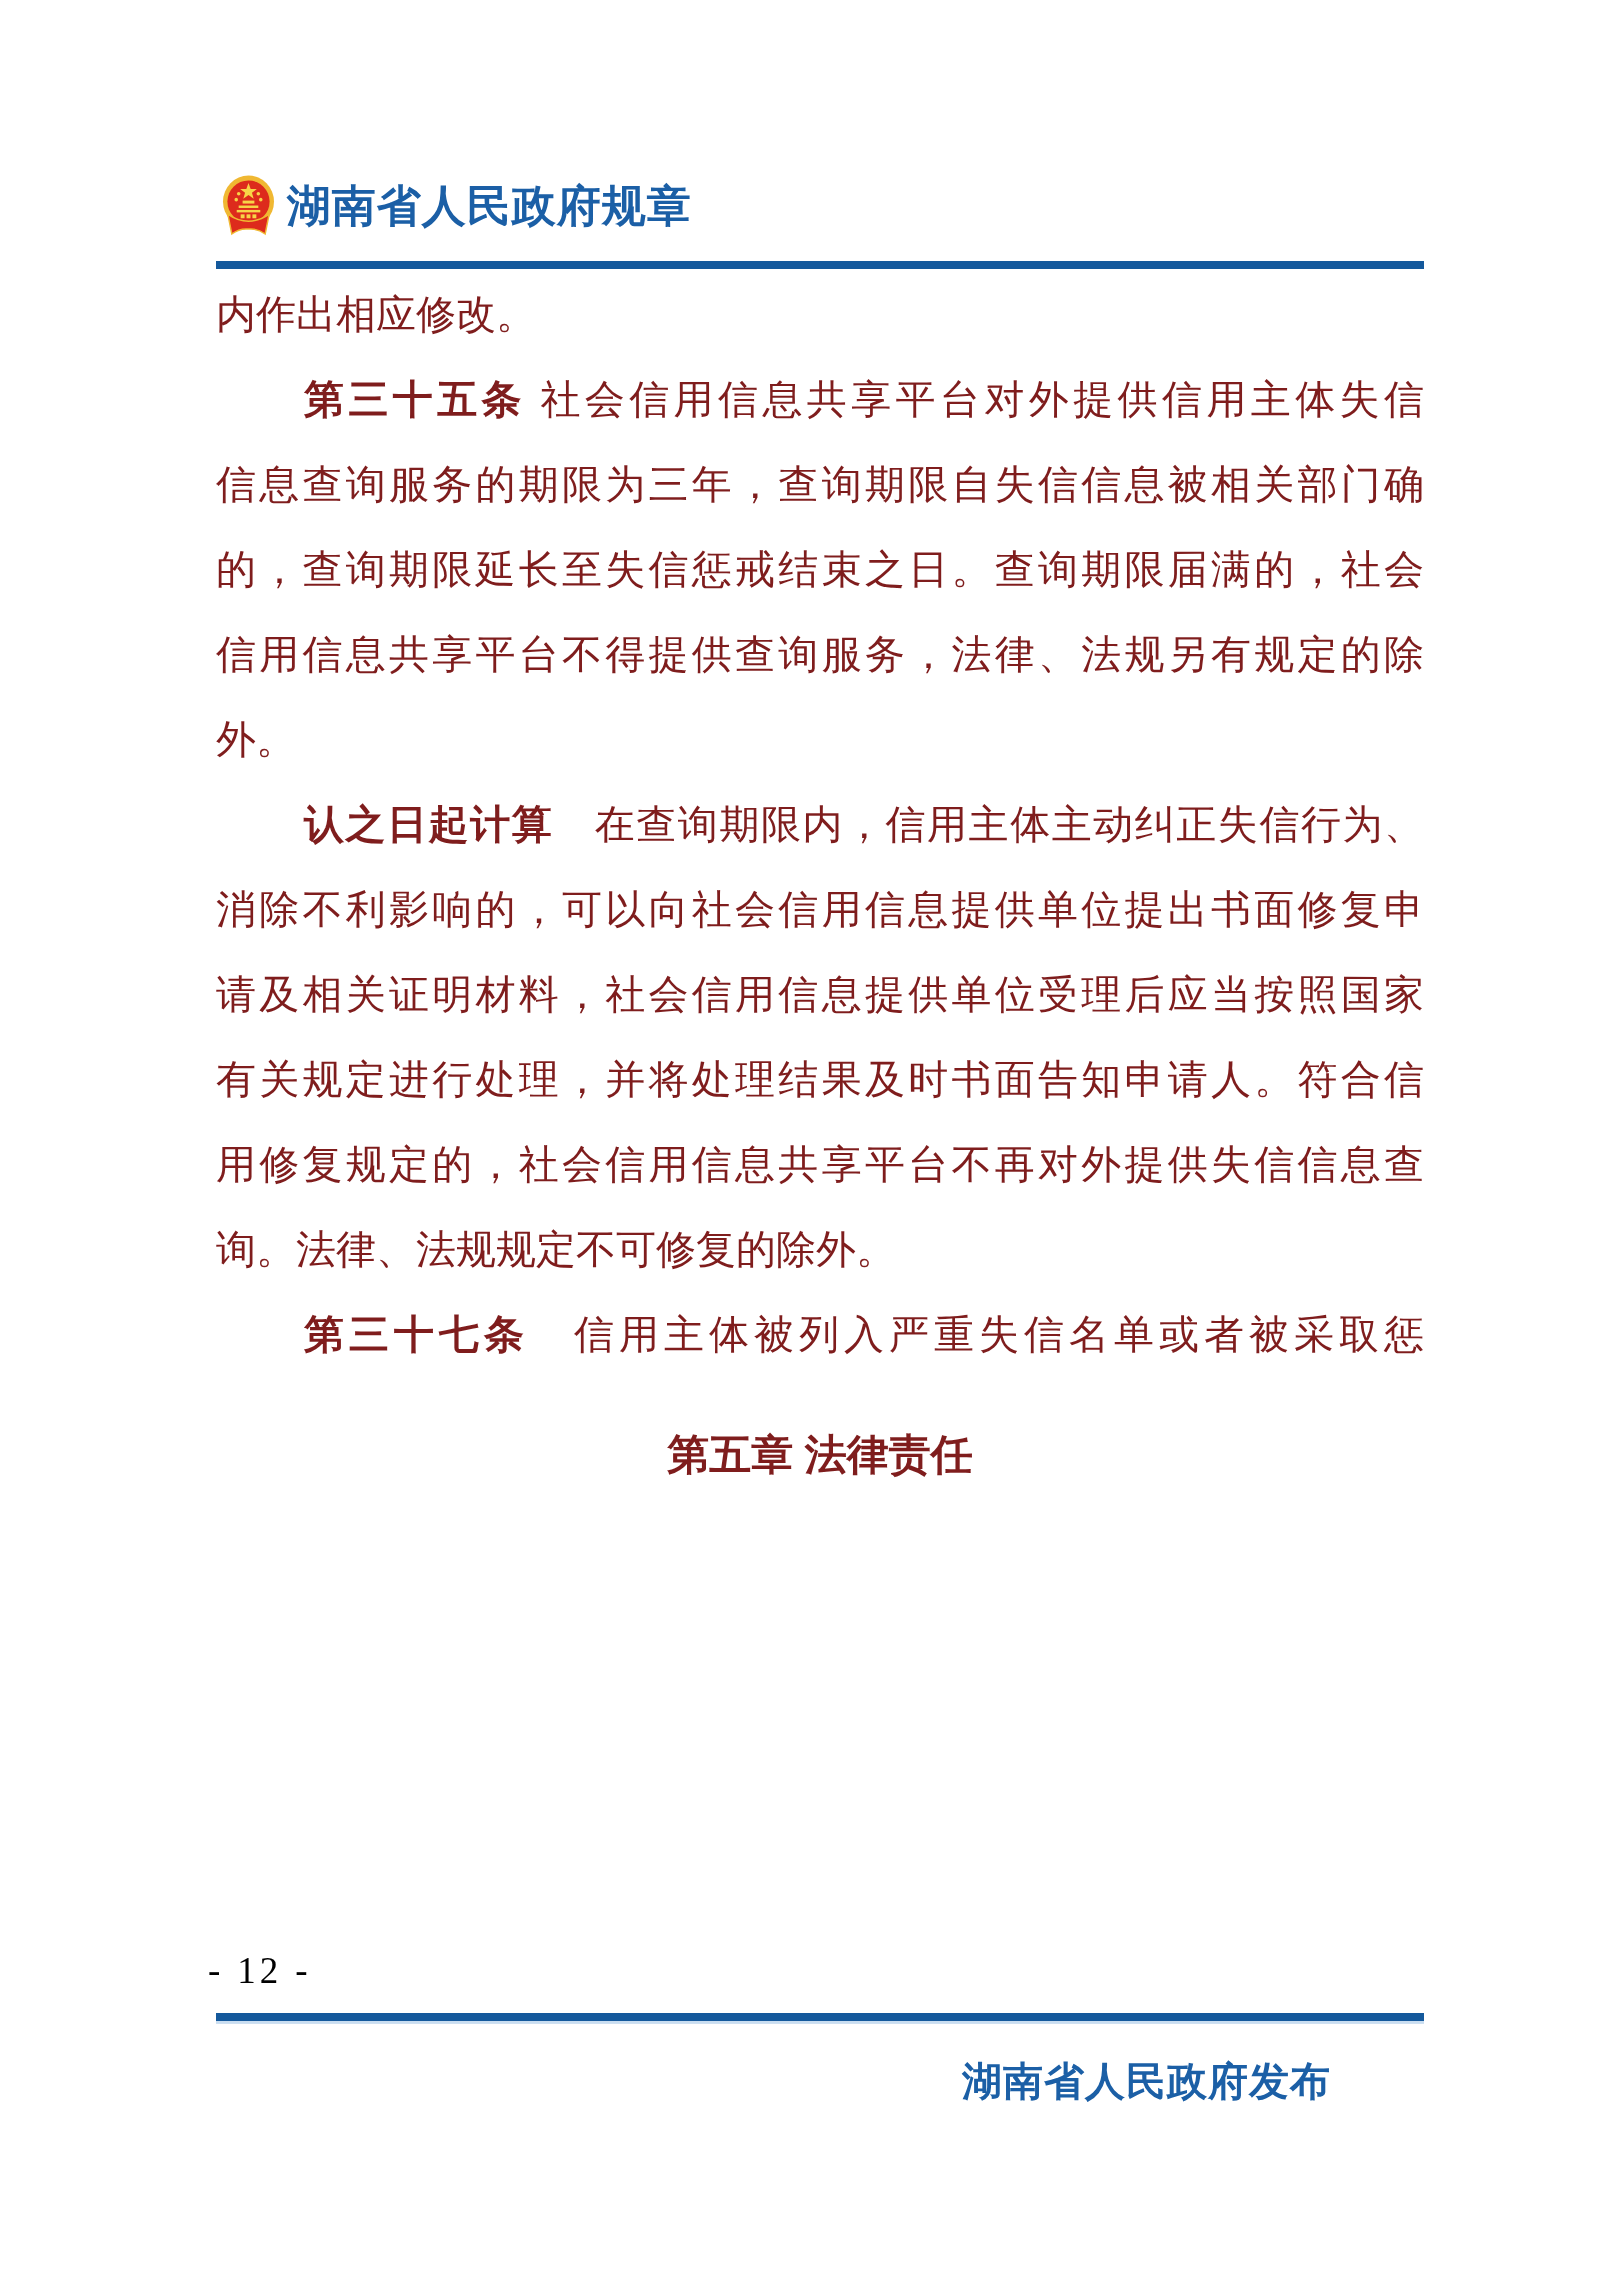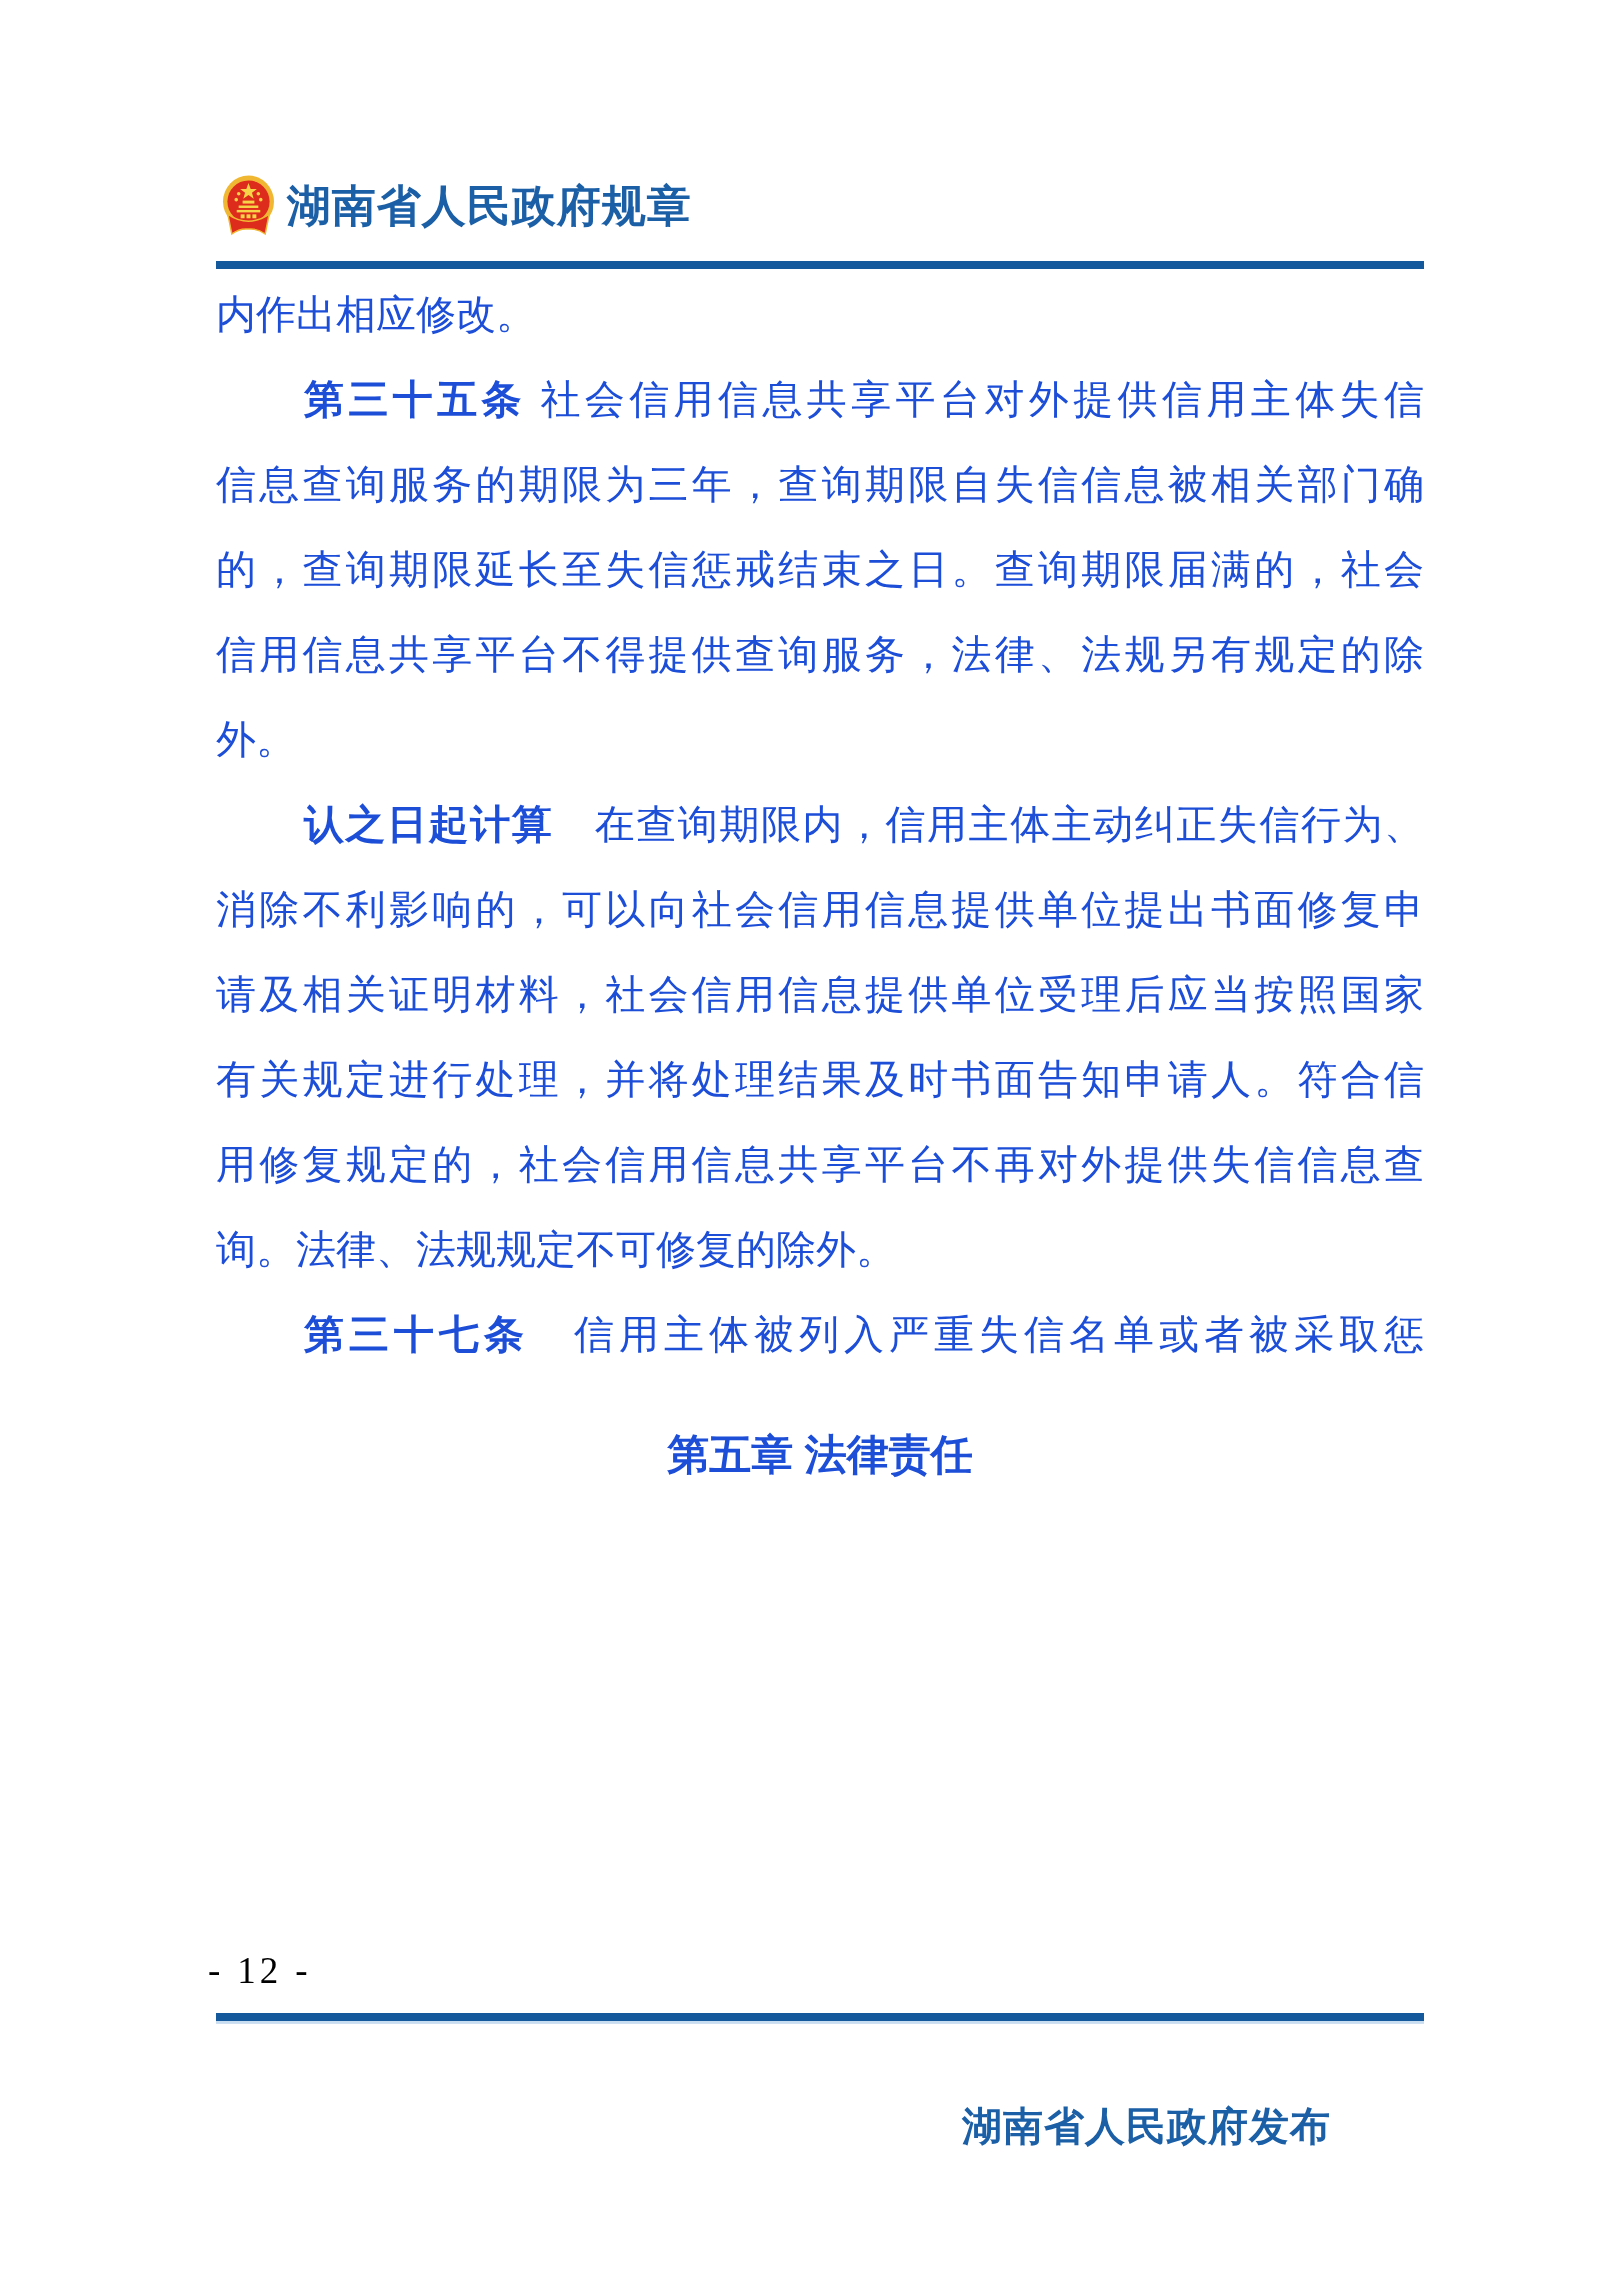--- a/index.html
+++ b/index.html
@@ -42,21 +42,21 @@
     width: 1208px; height: 7.8px;
     background: #14599C;
   }
   
   .doc {
     position: absolute;
     left: 216px; top: 272px;
     width: 1208px;
     font-size: 40px;
     line-height: 85px;
-    color: #1d4ed8;
+    color: #7f1d1d;
   }
   .line {
     text-align: justify;
     text-align-last: justify;
   }
   .line.left {
     text-align-last: left;
   }
   .line.indent {
     text-indent: 88px;
@@ -92,21 +92,20 @@
   }
   .footer-publisher {
     position: absolute;
     left: 216px; top: 2054px;
     width: 1115px;
     text-align: right;
     font-size: 40px;
     font-weight: 700;
     color: #1B5FA6;
     letter-spacing: 1px;
-    margin-top: 45px;
   }
 </style>
 </head>
 <body>
 
 <div class="page">
 
   <div class="header-row">
     <svg class="emblem" viewBox="0 0 54 64">
       <ellipse cx="27" cy="27" rx="26" ry="26.5" fill="#F0B832"></ellipse>

